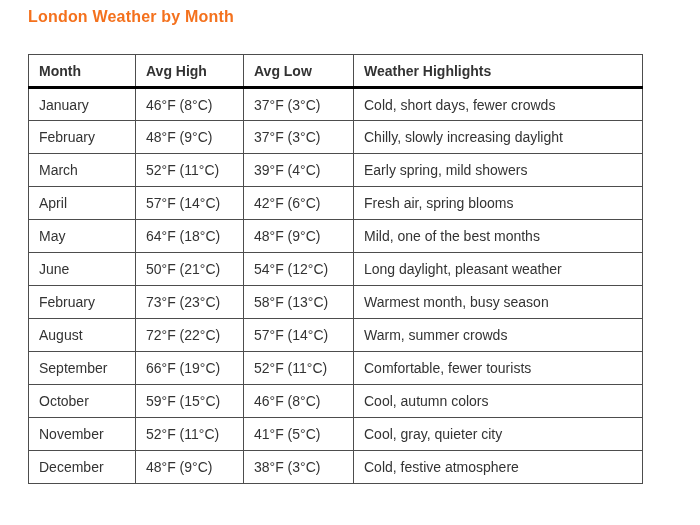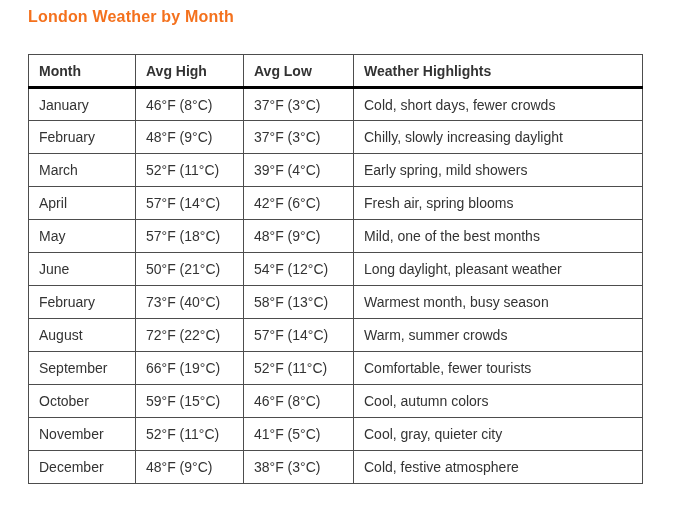--- a/index.html
+++ b/index.html
@@ -104,33 +104,33 @@
           <td>Early spring, mild showers</td>
         </tr>
         <tr>
           <td>April</td>
           <td>57°F (14°C)</td>
           <td>42°F (6°C)</td>
           <td>Fresh air, spring blooms</td>
         </tr>
         <tr>
           <td>May</td>
-          <td>57°F (18°C)</td>
+          <td>64°F (18°C)</td>
           <td>48°F (9°C)</td>
           <td>Mild, one of the best months</td>
         </tr>
         <tr>
           <td>June</td>
           <td>50°F (21°C)</td>
           <td>54°F (12°C)</td>
           <td>Long daylight, pleasant weather</td>
         </tr>
         <tr>
           <td>February</td>
-          <td>73°F (40°C)</td>
+          <td>73°F (23°C)</td>
           <td>58°F (13°C)</td>
           <td>Warmest month, busy season</td>
         </tr>
         <tr>
           <td>August</td>
           <td>72°F (22°C)</td>
           <td>57°F (14°C)</td>
           <td>Warm, summer crowds</td>
         </tr>
         <tr>

